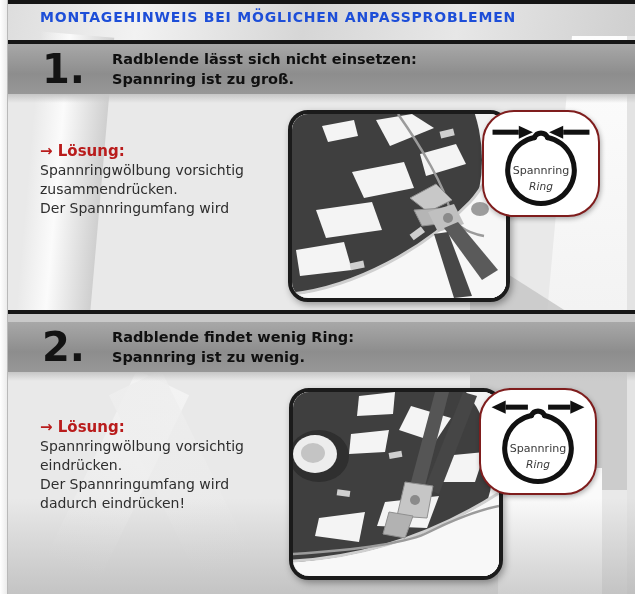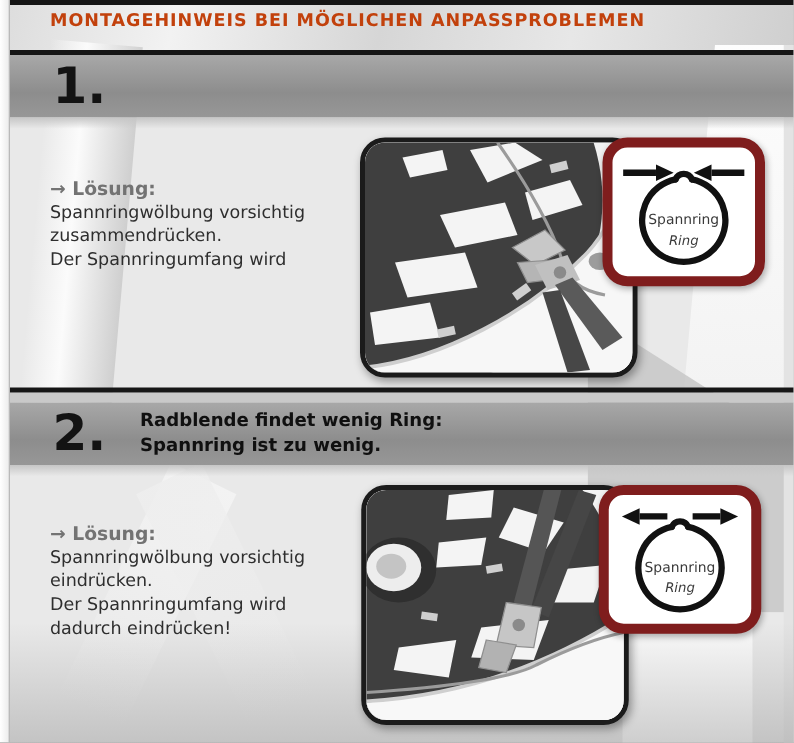--- a/index.html
+++ b/index.html
@@ -24,46 +24,46 @@
     background:linear-gradient(to bottom,rgba(238,238,238,.9),rgba(238,238,238,0));}
   .wm-bottom-right-white{left:498px;top:468px;width:104px;height:126px;background:#fafafa;}
   .wm-right-strip{left:627px;top:36px;width:8px;height:558px;background:#e3e3e3;}
   .wm-bottom-fade{left:0;top:498px;width:635px;height:96px;z-index:2;
     background:linear-gradient(to bottom,rgba(150,150,150,0),rgba(135,135,135,.38));}
   
   .left-strip{position:absolute;left:0;top:0;width:7px;height:594px;z-index:6;
     background:linear-gradient(to right,#ffffff,#ececec);border-right:1px solid #b9b9b9;}
   .top-black-bar{position:absolute;left:8px;top:0;width:627px;height:4px;background:#151515;z-index:5;}
   .page-title{position:absolute;left:40px;top:9px;z-index:5;
-    font-size:14px;font-weight:bold;letter-spacing:.8px;color:#c2410c;white-space:nowrap;}
+    font-size:14px;font-weight:bold;letter-spacing:.8px;color:#1d4ed8;white-space:nowrap;}
   
   .sec-line{position:absolute;left:8px;width:627px;height:4px;background:#161616;z-index:4;}
   #line1{top:40px;} #line2{top:310px;}
   .pre-bar2{position:absolute;left:8px;top:314px;width:627px;height:8px;background:#c9c9c9;z-index:3;}
   .sec-bar{position:absolute;left:8px;width:627px;height:50px;z-index:3;
     background:linear-gradient(to bottom,#a8a8a8,#8d8d8d 60%,#979797);}
   #bar1{top:44px;} #bar2{top:322px;}
   .sec-bar::after{content:"";position:absolute;left:0;right:0;top:100%;height:9px;
     background:linear-gradient(to bottom,#c6c6c6,rgba(233,233,233,0));}
   .sec-num{position:absolute;left:34px;top:1px;font-size:40px;line-height:48px;font-weight:bold;color:#131313;}
   .sec-problem{position:absolute;left:104px;top:6px;font-size:14.5px;font-weight:bold;color:#101010;line-height:19.5px;}
   
   .solution{position:absolute;left:40px;width:255px;z-index:3;color:#2e2e2e;
     font-size:14px;line-height:19px;}
   #sol1{top:142px;} #sol2{top:418px;}
-  .solution .label{font-weight:bold;font-size:15px;color:#737373;}
+  .solution .label{font-weight:bold;font-size:15px;color:#b91c1c;}
   
   .photo{position:absolute;border:4px solid #1b1b1b;border-radius:20px;background:#fff;
     overflow:hidden;z-index:3;box-shadow:2px 3px 7px rgba(0,0,0,.35);}
   #photo1{left:288px;top:110px;width:214px;height:184px;}
   #photo2{left:289px;top:388px;width:206px;height:184px;}
   .photo svg{display:block;width:100%;height:100%;}
   
-  .diagram-box{position:absolute;width:114px;height:103px;background:#fff;border:8px solid #7f1d1d;
-    border-radius:20px;z-index:4;box-shadow:1px 2px 5px rgba(0,0,0,.3);}
+  .diagram-box{position:absolute;width:114px;height:103px;background:#fff;border:2px solid #7f1d1d;
+    border-radius:32px;z-index:4;box-shadow:1px 2px 5px rgba(0,0,0,.3);}
   #box1{left:482px;top:110px;} #box2{left:479px;top:388px;}
   .diagram-box svg{display:block;width:100%;height:100%;}
   .diagram-box text{font-family:"DejaVu Sans",sans-serif;}
 </style>
 </head>
 <body>
 
 <div class="page">
 
   <div class="wm wm-top"></div>
@@ -76,20 +76,24 @@
   <div class="wm wm-right-strip"></div>
   <div class="wm wm-bottom-fade"></div>
 
   <div class="left-strip"></div>
   <div class="top-black-bar"></div>
   <div class="page-title">MONTAGEHINWEIS BEI MÖGLICHEN ANPASSPROBLEMEN</div>
 
   <div class="sec-line" id="line1"></div>
   <div class="sec-bar" id="bar1">
     <div class="sec-num">1.</div>
+    <div class="sec-problem">
+      <div>Radblende lässt sich nicht einsetzen:</div>
+      <div>Spannring ist zu groß.</div>
+    </div>
   </div>
 
   <div class="solution" id="sol1">
     <div class="label">→ Lösung:</div>
     <div>Spannringwölbung vorsichtig</div>
     <div>zusammendrücken.</div>
     <div>Der Spannringumfang wird</div>
   </div>
 
   <div class="photo" id="photo1">

